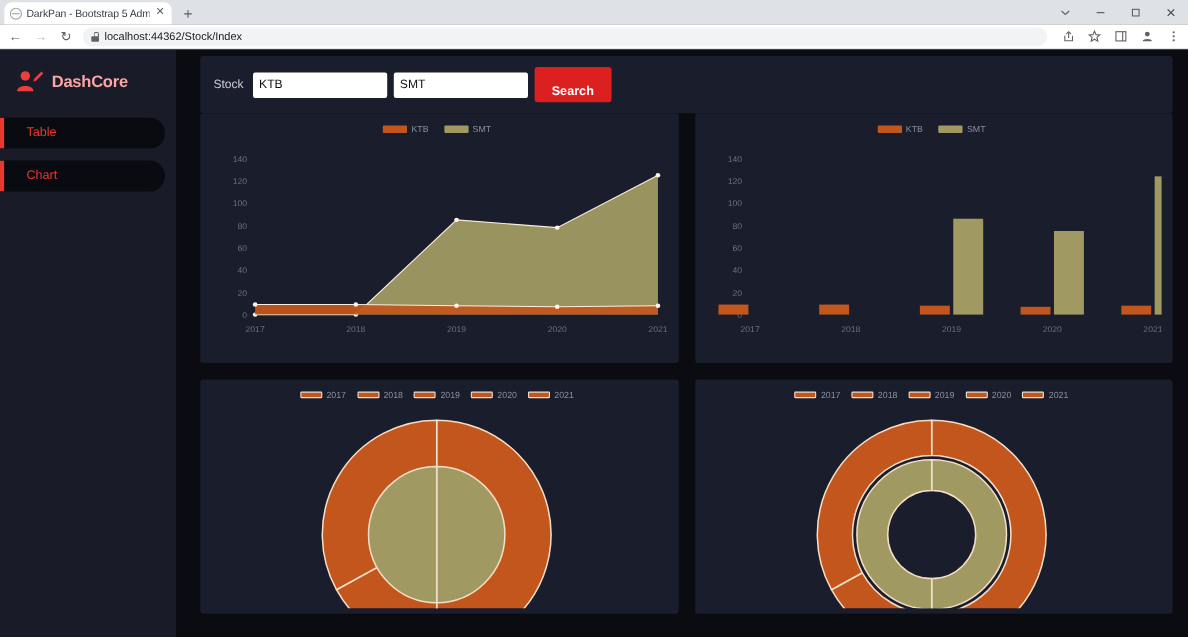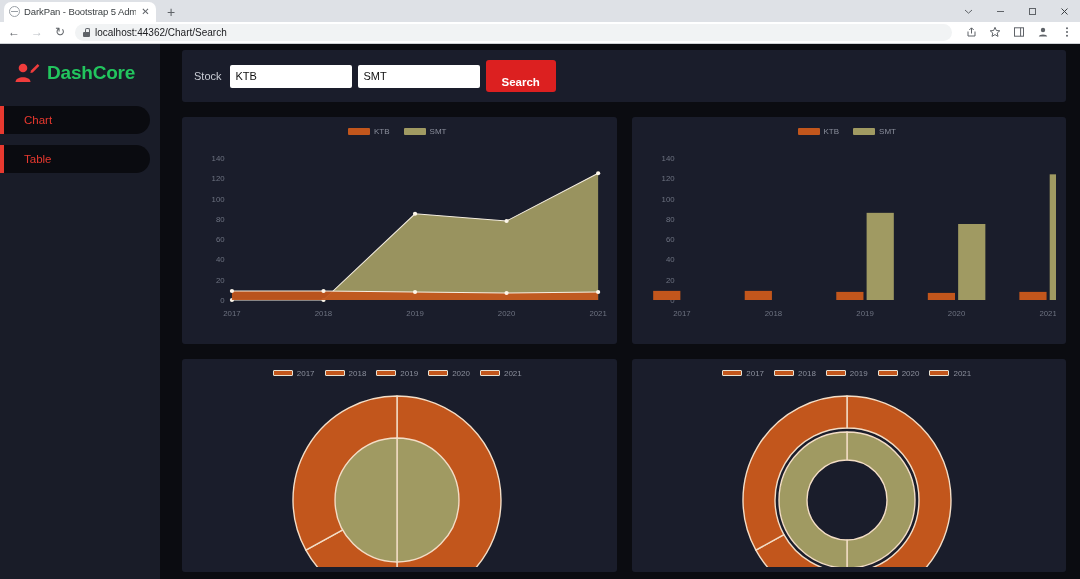--- a/index.html
+++ b/index.html
@@ -69,35 +69,35 @@
   
   .app { flex: 1 1 auto; display:flex; background:#000000; overflow:hidden; }
 
   .sidebar {
     width: 160px; flex: 0 0 160px; background:#191c28; height:100%;
     padding-top: 10px; position:relative;
   }
   .brand { display:flex; align-items:center; gap:7px; padding: 8px 0 0 14px; }
   .brand-icon { width: 26px; height:22px; position:relative; flex:0 0 26px; }
   .brand-icon svg { display:block; }
-  .brand-text { font-size: 19px; font-weight: bold; color:#22c55e; letter-spacing: -0.2px; }
+  .brand-text { font-size: 15px; font-weight: bold; color:#fca5a5; letter-spacing: -0.2px; }
 
   .nav { margin-top: 22px; padding-right: 10px; }
   .nav-item {
     height: 28px; margin-bottom: 11px; border-radius: 0 16px 16px 0;
     background: #0a0b10; display:flex; align-items:center;
     padding-left: 20px; border-left: 4px solid #e8392f;
     font-size: 11.5px; color:#e8392f;
   }
 
   .content { flex: 1 1 auto; background:#0b0c11; padding: 6px 14px 0 22px; overflow:hidden; }
 
   .panel { background:#1a1d2b; border-radius: 3px; }
 
-  .searchpanel { padding: 10px 12px; margin-bottom: 15px; }
+  .searchpanel { padding: 10px 12px; }
   .searchrow { display:flex; align-items:center; gap: 6px; }
   .stock-label { font-size: 11px; color:#c9ccd4; margin-right: 2px; }
   .s-input {
     height: 23px; background:#fff; border: none; border-radius: 2px;
     font-size: 11px; color:#111; padding: 0 6px;
     font-family: "Liberation Sans", sans-serif;
   }
   #stock-a { width: 122px; }
   #stock-b { width: 122px; }
   .s-btn {
@@ -162,21 +162,21 @@
       </div>
     </div>
   </div>
 
   <div class="toolbar">
     <div class="navbtn">←</div>
     <div class="navbtn disabled">→</div>
     <div class="navbtn">↻</div>
     <div class="omnibox">
       <span class="lock"></span>
-      <span>localhost:44362/Chart/Search</span>
+      <span>localhost:44362/Stock/Index</span>
     </div>
     <div class="tb-icons">
       <div class="tb-icon">
         <svg width="12" height="12" viewBox="0 0 12 12">
             <path d="M3 5.5 L3 10 L10 10 L10 5.5 M6.5 7.5 L6.5 2 M4.3 4 L6.5 1.8 L8.7 4" fill="none" stroke="#5f6368" stroke-width="1"></path>
           </svg>
       </div>
       <div class="tb-icon">
         <svg width="12" height="12" viewBox="0 0 12 12">
             <path d="M6 1.3 L7.4 4.5 L10.8 4.8 L8.2 7 L9 10.4 L6 8.6 L3 10.4 L3.8 7 L1.2 4.8 L4.6 4.5 Z" fill="none" stroke="#5f6368" stroke-width="1"></path>
@@ -212,24 +212,24 @@
           <svg width="26" height="22" viewBox="0 0 26 22">
             <circle cx="9" cy="6" r="4.3" fill="#ef3c3c"></circle>
             <path d="M1.5 20 C1.5 13.6 16.5 13.6 16.5 20 Z" fill="#ef3c3c"></path>
             <path d="M17 8.6 L23.6 2 L25.4 3.8 L18.8 10.4 L16.4 11 Z" fill="#ef3c3c"></path>
           </svg>
         </span>
         <span class="brand-text">DashCore</span>
       </div>
       <div class="nav">
         <div class="nav-item">
+          <span>Table</span>
+        </div>
+        <div class="nav-item">
           <span>Chart</span>
-        </div>
-        <div class="nav-item">
-          <span>Table</span>
         </div>
       </div>
     </div>
 
     <div class="content">
 
       <div class="panel searchpanel">
         <div class="searchrow">
           <span class="stock-label">Stock</span>
           <input id="stock-a" class="s-input" type="text" value="KTB" style="">

